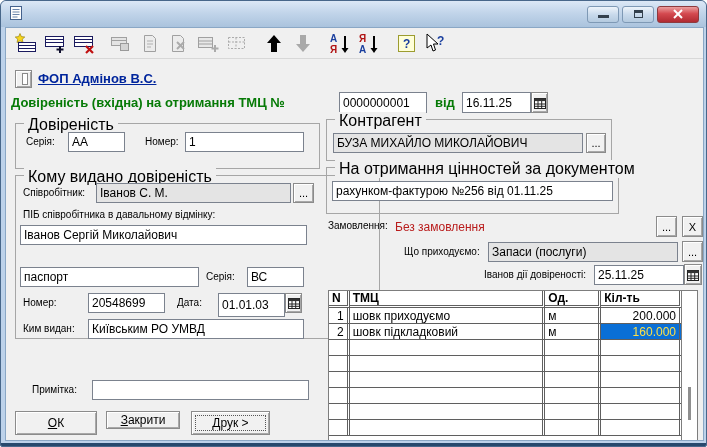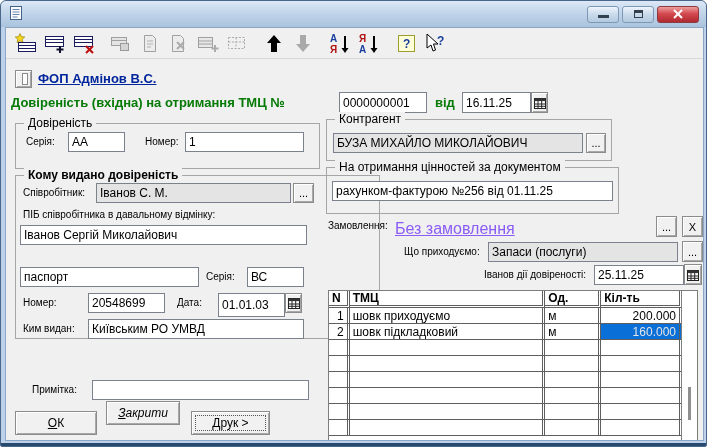--- a/index.html
+++ b/index.html
@@ -39,46 +39,46 @@
   .tbtn.grp-gap { margin-left:8px; }
   .lbl { position:absolute; white-space:nowrap; font-size:10px; }
   .green { color:#067a06; font-weight:bold; font-size:13px; }
   .inp {
     position:absolute; background:#fff; border:1px solid #7b828e;
     font-family:"Liberation Sans", sans-serif; font-size:12px; color:#000;
     padding:0 3px; margin:0;
   }
   .inp.ro { background:#e4e4e4; }
   .grp { position:absolute; border:1px solid #a6a6a6; }
-  .grp-title { position:absolute; top:-8px; left:8px; background:#f0f0f0; padding:0 4px; font-size:12px; white-space:nowrap; }
+  .grp-title { position:absolute; top:-8px; left:8px; background:#f0f0f0; padding:0 4px; font-size:16px; white-space:nowrap; }
   .btn {
     position:absolute; background:#f1f1f1; border:1px solid #8b8b8b;
     box-shadow: inset 1px 1px 0 #ffffff, inset -1px -1px 0 #a8a8a8;
     display:flex; align-items:center; justify-content:center;
     font-size:12px; cursor:default;
   }
   .mini { font-size:11px; line-height:10px; }
   .focus-inner { position:absolute; inset:3px; border:1px dotted #555; pointer-events:none; }
   .ukey { text-decoration:underline; }
   .firm-link { position:absolute; color:#00259c; font-weight:bold; font-size:13px; text-decoration:underline; white-space:nowrap; }
-  .link { position:absolute; color:#8b5cf6; font-size:16px; text-decoration:underline; white-space:nowrap; }
+  .link { position:absolute; color:#b91c1c; font-size:12px; white-space:nowrap; }
   .tbl-wrap { position:absolute; left:322px; top:262px; width:370px; height:151px; border:1px solid #7d7d7d; background:#fff; display:flex; }
   .grid-area { flex:1; overflow:hidden; }
   table.grid { border-collapse:separate; border-spacing:0; table-layout:fixed; width:353px; font-size:12px; }
   table.grid th {
     font-weight:bold; text-align:left; background:#fff; height:17px;
     border-right:3px double #5f5f5f; border-bottom:3px double #5f5f5f; padding:0 3px;
     overflow:hidden; white-space:nowrap;
   }
   table.grid td {
     height:16px; border-right:3px double #5f5f5f; border-bottom:1px solid #5f5f5f;
     padding:0 3px; overflow:hidden; white-space:nowrap;
   }
   td.num { text-align:right; }
-  td.sel { background:#0a6fd6; color:#e5e5e5; }
+  td.sel { background:#0a6fd6; color:#fde047; }
   .scrollstrip { width:16px; background:#fff; border-left:1px solid #7d7d7d; position:relative; }
   .thumb { position:absolute; left:6px; top:96px; width:3px; height:33px; background:#8f8f8f; }
 </style>
 </head>
 <body>
 
 <div class="window">
 
   <div class="titlebar">
     <span>
@@ -236,21 +236,21 @@
     </div>
 
     <div class="grp" style="left:9px; top:95px; width:305px; height:46px;">
       <span class="grp-title">Довіреність</span>
     </div>
     <span class="lbl" style="left:20px; top:108px;">Серія:</span>
     <input class="inp" style="left: 62px; top: 104px; width: 57px; height: 20px;" readonly="" value="AA">
     <span class="lbl" style="left:139px; top:108px;">Номер:</span>
     <input class="inp" style="left: 179px; top: 104px; width: 119px; height: 20px;" readonly="" value="1">
 
-    <div class="grp" style="left:9px; top:147px; width:365px; height:164px;font-weight:bold;">
+    <div class="grp" style="left:9px; top:147px; width:365px; height:164px;">
       <span class="grp-title">Кому видано довіреність</span>
     </div>
     <span class="lbl" style="left:17px; top:159px;">Співробітник:</span>
     <div class="inp ro" style="left:90px; top:155px; width:195px; height:20px; line-height:18px;">Іванов С. М.</div>
     <div class="btn mini" style="left:287px; top:155px; width:21px; height:20px;">
         <span>...</span>
       </div>
     <span class="lbl" style="left:17px; top:181px;">ПІБ співробітника в давальному відмінку:</span>
     <input class="inp" style="left: 14px; top: 197px; width: 287px; height: 20px;" readonly="" value="Іванов Сергій Миколайович">
     <input class="inp" style="left: 14px; top: 239px; width: 179px; height: 20px;" readonly="" value="паспорт">
@@ -272,21 +272,21 @@
     </div>
     <span class="lbl" style="left:17px; top:295px;">Ким видан:</span>
     <input class="inp" style="left: 82px; top: 291px; width: 216px; height: 20px;" readonly="" value="Київським РО УМВД">
 
     <span class="lbl" style="left:26px; top:356px;">Примітка:</span>
     <input class="inp" style="left: 86px; top: 352px; width: 217px; height: 20px;" readonly="" value="">
 
     <div class="btn" style="left:9px; top:383px; width:82px; height:24px;">
       <span><span class="ukey">О</span><span>К</span></span>
     </div>
-    <div class="btn" style="left:100px; top:373px; width:74px; height:24px;font-style:italic;">
+    <div class="btn" style="left:100px; top:383px; width:74px; height:18px;">
       <span><span class="ukey">З</span><span>акрити</span></span>
     </div>
     <div class="btn" style="left:185px; top:383px; width:79px; height:24px;">
       <span>Друк &gt;</span>
       <span class="focus-inner"></span>
     </div>
 
     <div class="grp" style="left:320px; top:91px; width:286px; height:42px;">
       <span class="grp-title">Контрагент</span>
     </div>

